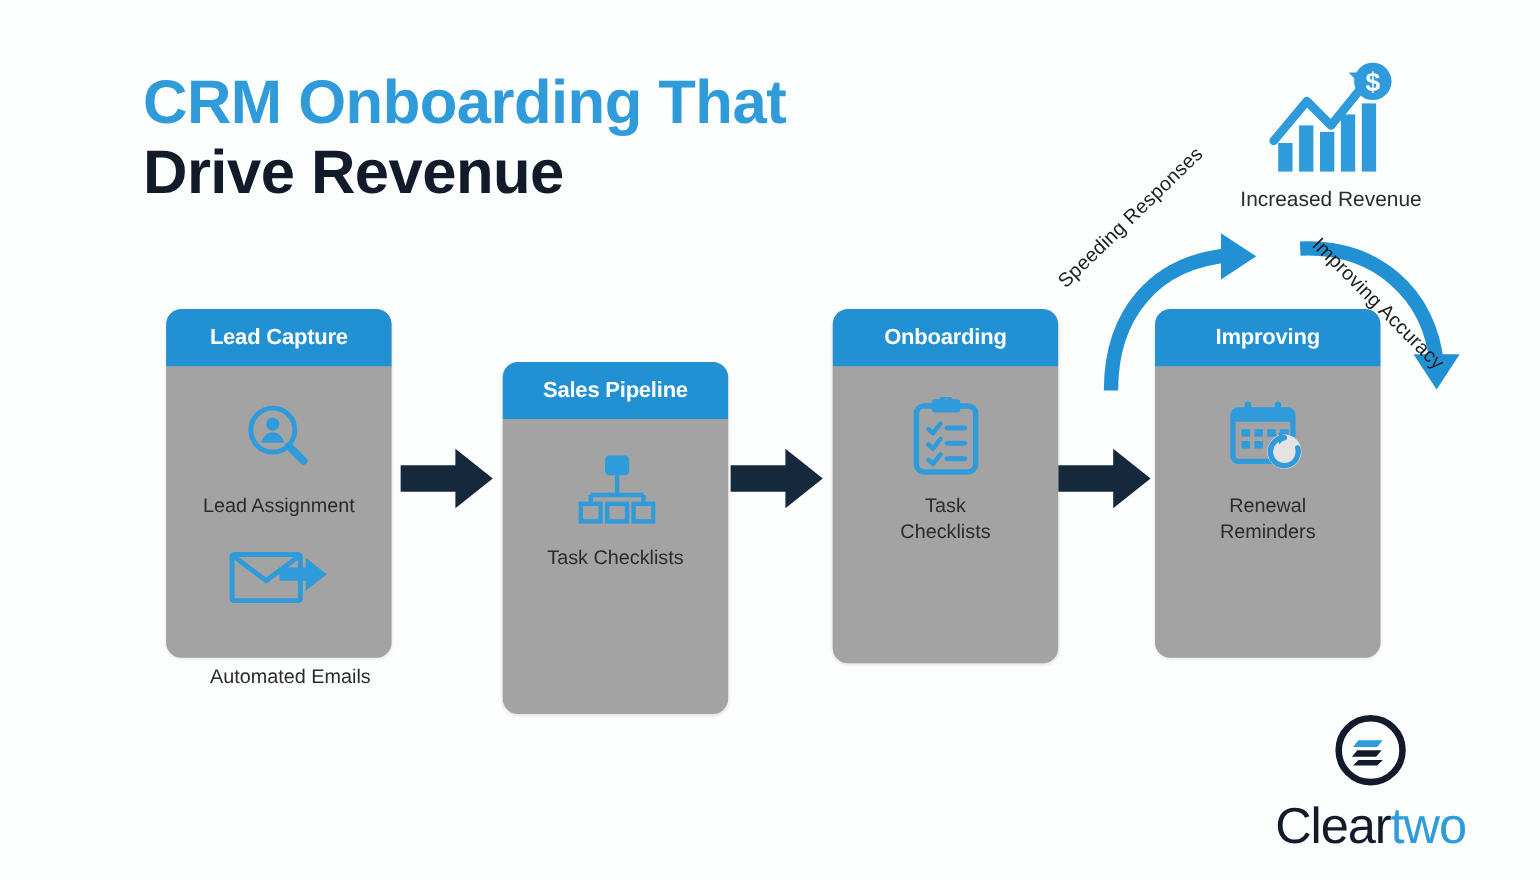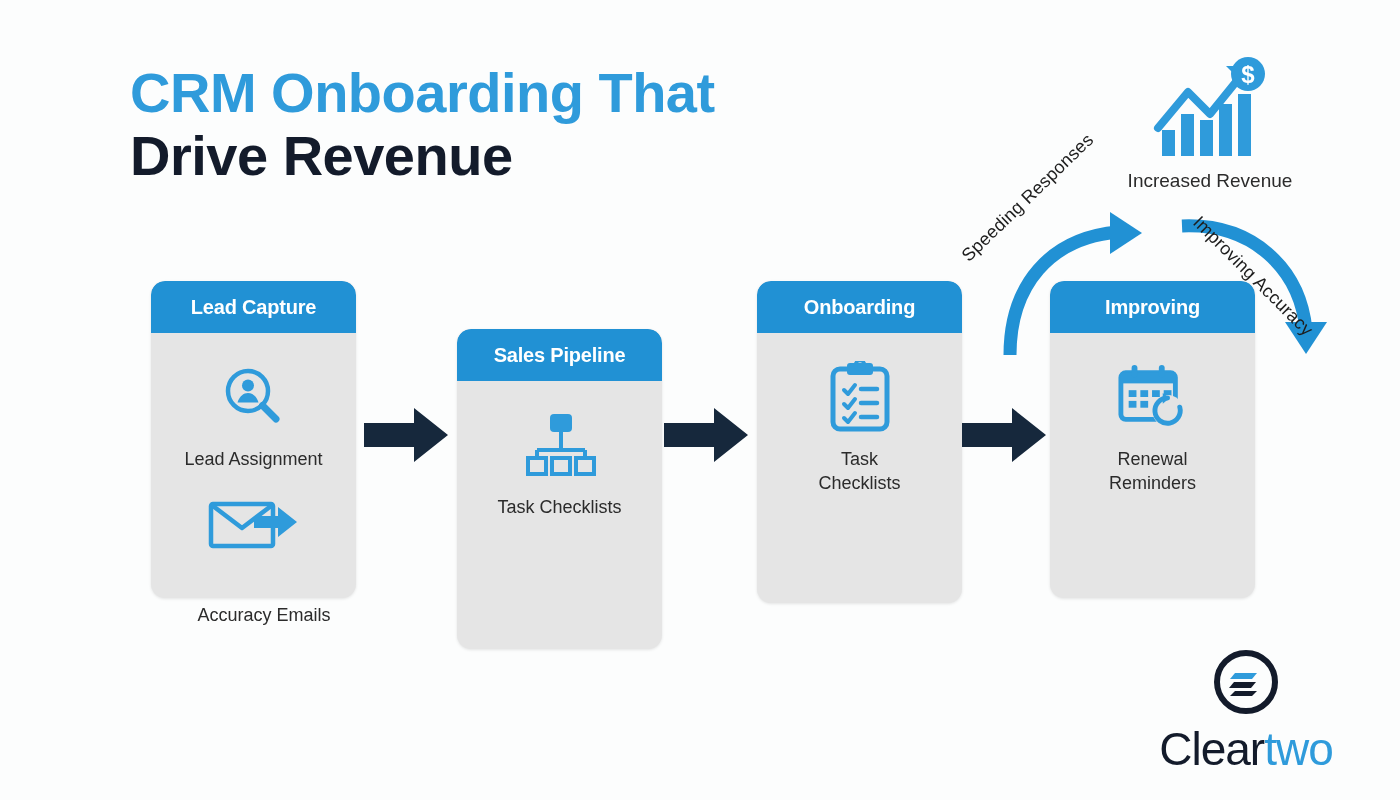--- a/index.html
+++ b/index.html
@@ -40,21 +40,21 @@
     white-space: nowrap;
     margin-top: 6px;
   }
 
   
   .card {
     position: absolute;
     width: 205px;
     border-radius: 14px;
     overflow: hidden;
-    background: #e5e5e5;
+    background: #a3a3a3;
     box-shadow: 0 1px 3px rgba(0,0,0,0.10);
   }
   .card-header {
     height: 52px;
     background: #2191d4;
     display: flex;
     align-items: center;
     justify-content: center;
     border-radius: 14px 14px 0 0;
   }
@@ -207,21 +207,21 @@
       <div class="card-icon2">
         <svg width="92" height="56" viewBox="0 0 92 56">
           <rect x="3" y="10" width="62" height="42" fill="none" stroke="#2f9bdb" stroke-width="4.5" rx="2"></rect>
           <path d="M5 12 L34 34 L63 12" fill="none" stroke="#2f9bdb" stroke-width="4.5" stroke-linejoin="round"></path>
           <path d="M46 22 h24 v-9 l19 15 -19 15 v-9 h-24 z" fill="#2f9bdb"></path>
         </svg>
       </div>
       <div style="height:22px"></div>
     </div>
   </div>
-  <div class="overflow-caption" style="left:151px; top:605px; width:226px;">Accuracy Emails</div>
+  <div class="overflow-caption" style="left:151px; top:605px; width:226px;">Automated Emails</div>
 
   <div class="connector" style="left:364px; top:406px;">
     <svg width="86" height="58" viewBox="0 0 86 58">
       <path d="M0 17 h50 v-15 l34 27 -34 27 v-15 h-50 z" fill="#16283c"></path>
     </svg>
   </div>
 
   <div class="card" style="left:457px; top:281px; height:320px;margin-top:48px;">
     <div class="card-header">
       <span class="card-header-label">Sales Pipeline</span>

